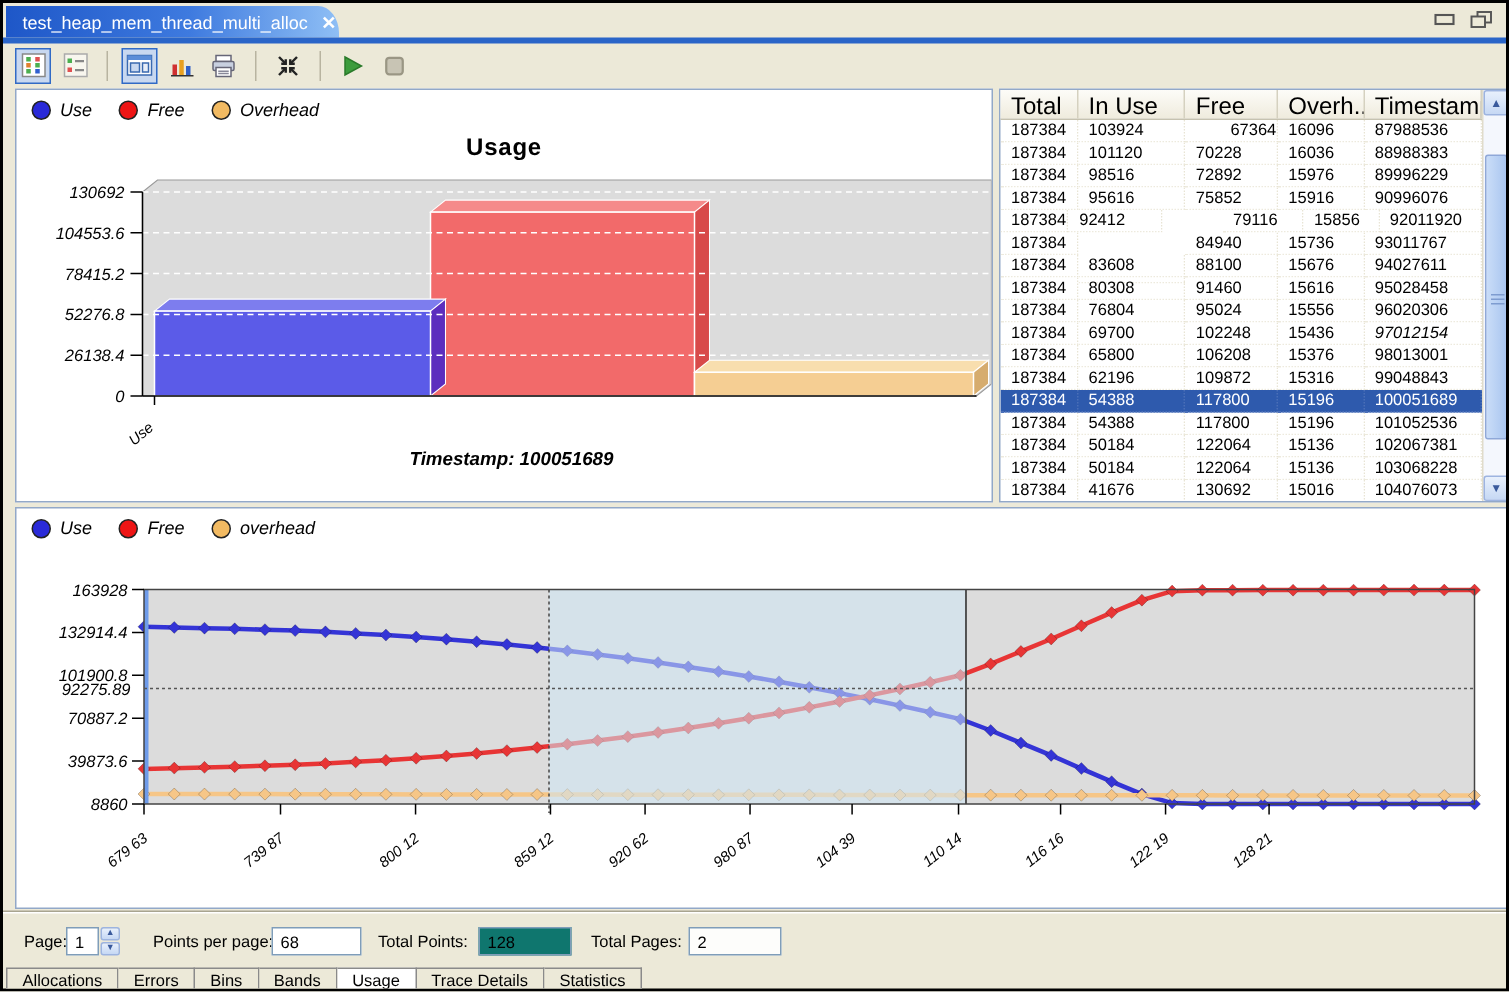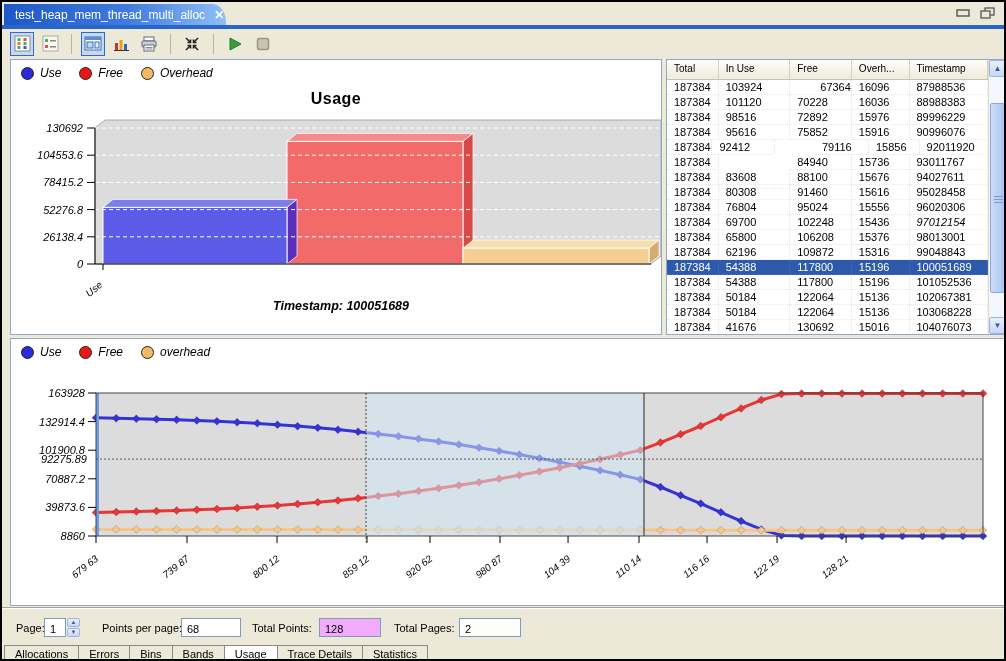--- a/index.html
+++ b/index.html
@@ -32,21 +32,21 @@
   .legend { position:absolute; left:10px; top:6px; display:flex; gap:18px; align-items:center; }
   .legend-item { display:flex; gap:6px; align-items:center; }
   .legend-dot { width:13px; height:13px; border-radius:50%; border:1px solid #222; }
   .legend-label { font-style:italic; font-size:12px; }
 
   .chart-title { position:absolute; top:30px; left:0; width:100%; text-align:center; font-weight:bold; font-size:16px; letter-spacing:0.5px; }
 
   
   .tbl-header { position:absolute; left:0; top:0; right:17px; height:20px; display:flex;
     background:linear-gradient(#FDFCF8,#EFEBDD); border-bottom:1px solid #C6C2B0; }
-  .tbl-hcell { padding:3px 0 0 7px; border-right:1px solid #D5D1C0; overflow:hidden; white-space:nowrap; font-size:10px; }
+  .tbl-hcell { padding:3px 0 0 7px; border-right:1px solid #D5D1C0; overflow:hidden; white-space:nowrap; font-size:16px; }
   .tbl-body { position:absolute; left:0; top:20px; right:17px; bottom:0; overflow:hidden; }
   .tbl-row { display:flex; height:15px; }
   .tbl-cell { padding:1px 0 0 7px; border-right:1px dotted #E8E4D4; border-bottom:1px dotted #EDEADD; overflow:hidden; white-space:nowrap; font-size:11px; }
   .tbl-row.selected { background:#2E5AAD; }
   .tbl-row.selected .tbl-cell { color:#fff; border-right-color:#4A6FB8; border-bottom-color:#4A6FB8; }
 
   
   .vscroll { position:absolute; right:0; top:0; width:17px; height:100%; background:#F4F7FD; border-left:1px solid #E0DCCB; }
   .sb-btn { position:absolute; left:0; width:17px; height:17px; background:linear-gradient(#E8F0FC,#C6D8F4); border:1px solid #9DB4E0; border-radius:2px;
     color:#3A5A9C; font-size:8px; text-align:center; line-height:15px; }
@@ -560,21 +560,21 @@
   <div class="controls">
     <span class="ctl-label" style="left:14px">Page:</span>
     <input class="ctl-input" style="left: 42px; width: 22px;" value="1">
     <div class="spin">
         <div>▲</div>
         <div>▼</div>
       </div>
     <span class="ctl-label" style="left:100px">Points per page:</span>
     <input class="ctl-input" style="left: 179px; width: 60px;" value="68">
     <span class="ctl-label" style="left:250px">Total Points:</span>
-    <input class="ctl-input" style="left: 317px; width: 62px; background: #f0abfc;" readonly="" value="128">
+    <input class="ctl-input" style="left: 317px; width: 62px; background: #0f766e;" readonly="" value="128">
     <span class="ctl-label" style="left:392px">Total Pages:</span>
     <input class="ctl-input" style="left: 457px; width: 62px; background: rgb(253, 253, 251);" readonly="" value="2">
   </div>
 
   <div class="bottom-tabs" id="bottom-tabs">
       <div class="btab">Allocations</div>
       <div class="btab">Errors</div>
       <div class="btab">Bins</div>
       <div class="btab">Bands</div>
       <div class="btab active">Usage</div>

